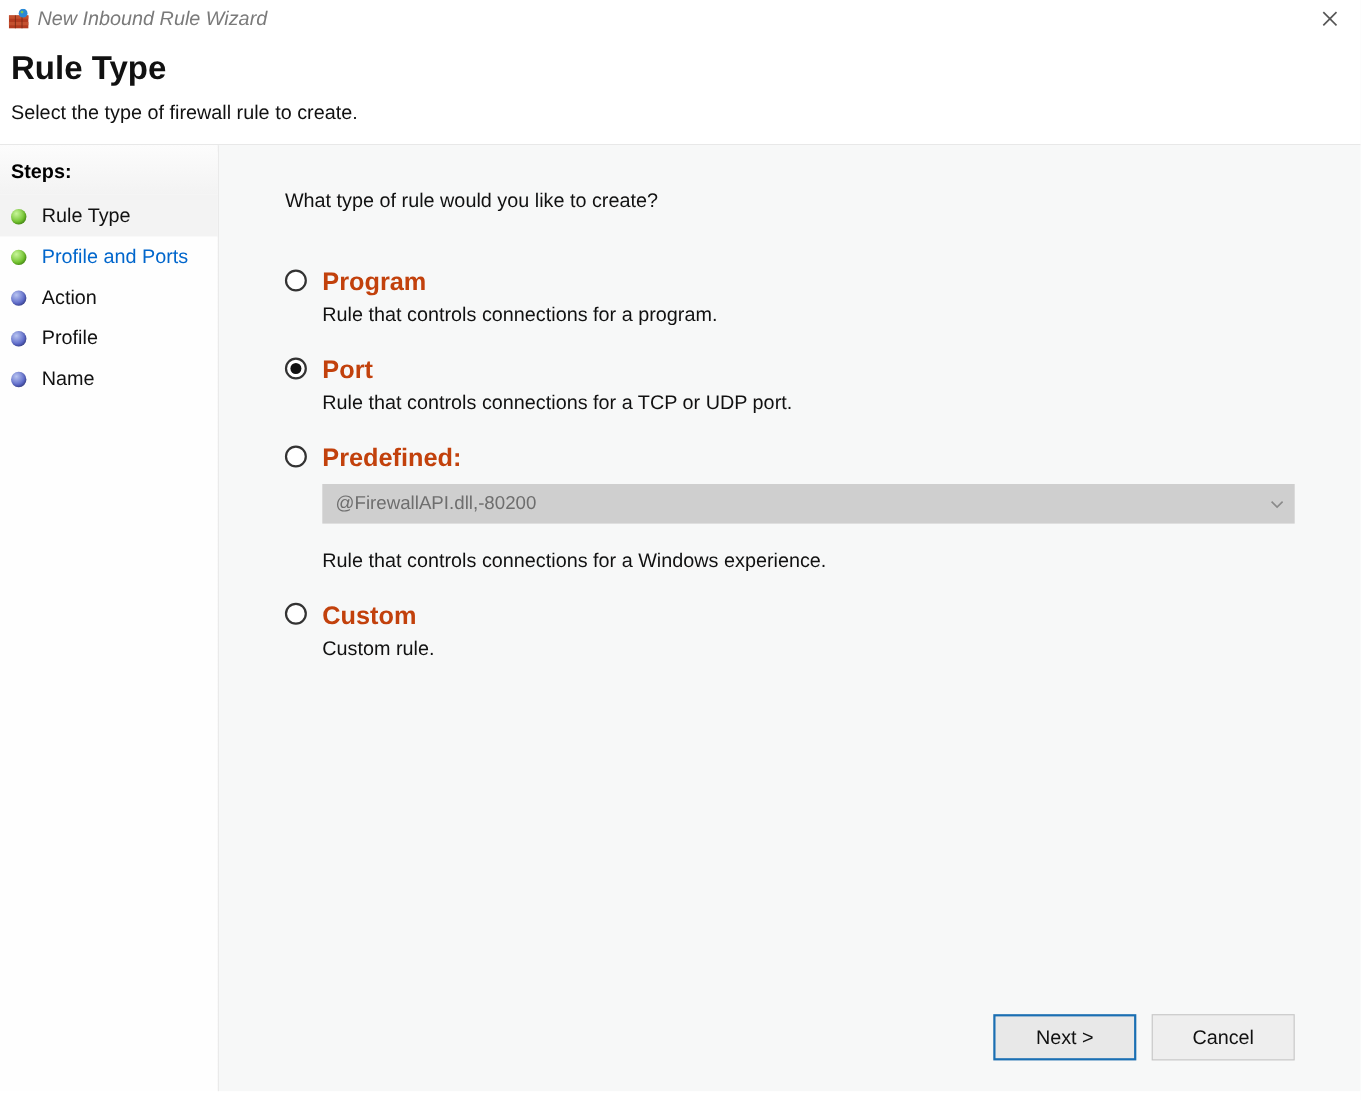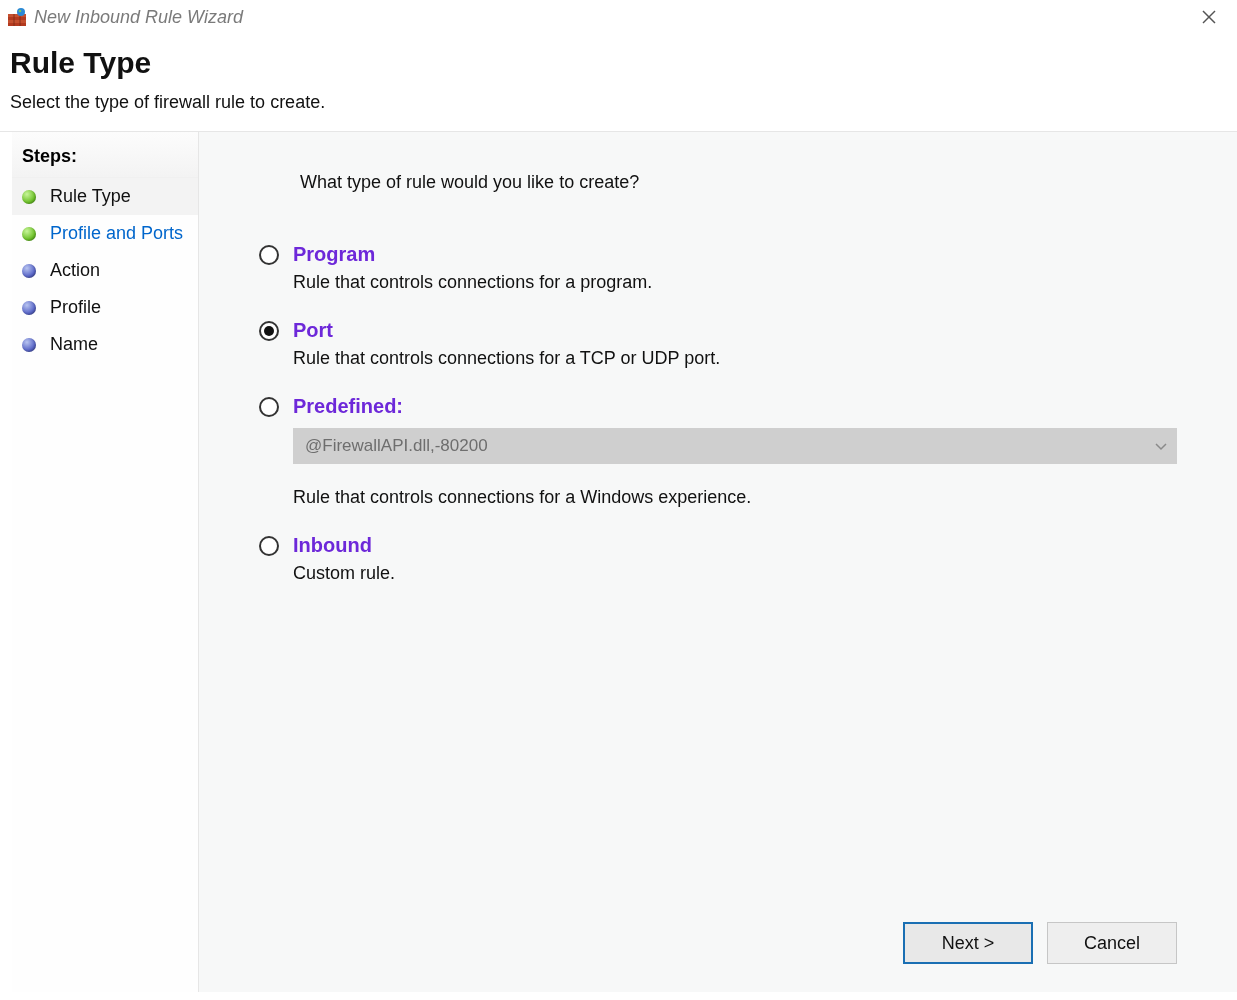--- a/index.html
+++ b/index.html
@@ -43,21 +43,20 @@
       color: #111;
     }
     .page-subtitle {
       margin-top: 12px;
       font-size: 18px;
       color: #111;
     }
     .body-region {
       display: flex;
       height: calc(1000px - 34px - 106px);
-      padding-left: 12px;
     }
     .sidebar {
       width: 284px;
       border-right: 1px solid #e6e6e6;
       background: linear-gradient(#fcfcfc, #f7f7f7 40px, #fefefe 40px);
       padding-top: 6px;
     }
     .sidebar-header {
       font-size: 18px;
       font-weight: 700;
@@ -99,21 +98,20 @@
       background: #f7f8f8;
       padding: 40px 60px 0 60px;
       position: relative;
       display: flex;
       flex-direction: column;
     }
     .prompt {
       font-size: 18px;
       color: #111;
       margin-bottom: 50px;
-      margin-left: 41px;
     }
     .options { }
     .option-row {
       display: flex;
       align-items: flex-start;
       margin-bottom: 26px;
     }
     .radio {
       width: 20px; height: 20px;
       border: 2px solid #333;
@@ -127,23 +125,23 @@
       content: "";
       width: 10px; height: 10px;
       background: #111;
       border-radius: 50%;
     }
     .option-body {
       margin-left: 14px;
       flex: 1;
     }
     .option-label {
-      font-size: 20px;
+      font-size: 23px;
       font-weight: 700;
-      color: #6d28d9;
+      color: #c2410c;
     }
     .option-desc {
       margin-top: 6px;
       font-size: 18px;
       color: #111;
     }
     .predefined-select {
       margin-top: 10px;
       background: #cfcfcf;
       color: #6e6e6e;
@@ -275,21 +273,21 @@
                 </svg>
             </span>
           </div>
           <div class="option-desc" style="margin-top:23px">Rule that controls connections for a Windows experience.</div>
         </div>
       </div>
 
       <div class="option-row">
         <span class="radio"></span>
         <div class="option-body">
-          <div class="option-label">Inbound</div>
+          <div class="option-label">Custom</div>
           <div class="option-desc">Custom rule.</div>
         </div>
       </div>
 
     </div>
 
     <div class="footer">
       <div class="btn primary">Next &gt;</div>
       <div class="btn">Cancel</div>
     </div>

